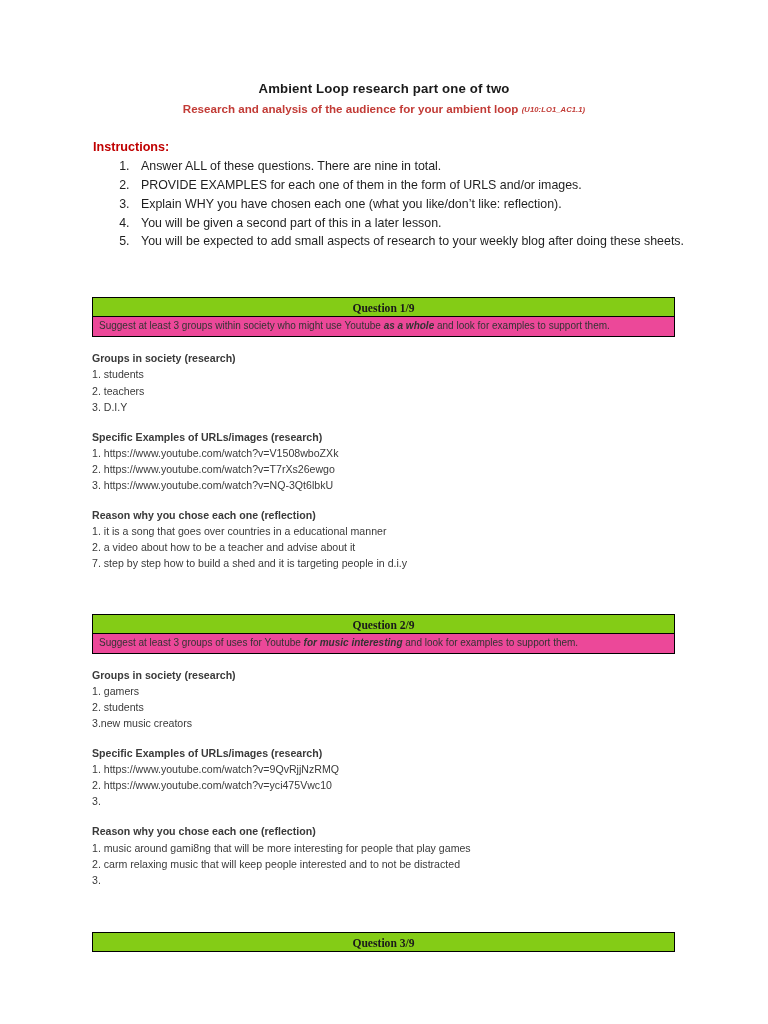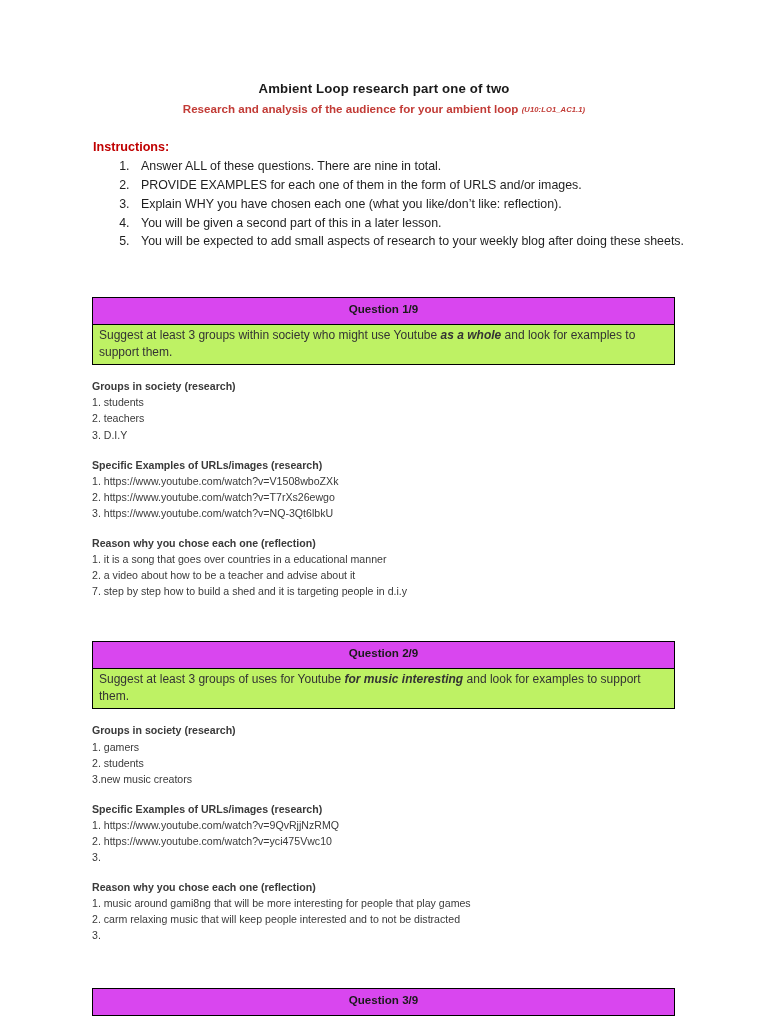--- a/index.html
+++ b/index.html
@@ -79,33 +79,34 @@
   
   .question-block { }
   .q-table {
     border-collapse: collapse;
     width: 583px;
     margin-left: 92px;
     table-layout: fixed;
   }
   .q-header-cell {
     border: 1.4px solid #000000;
-    background: #d946ef;
+    background: #84cc16;
     text-align: center;
     font-size: 11.6px;
     font-weight: bold;
     color: #1a1a1a;
-    padding: 3px 4px 8px 4px;
+    padding: 3px 4px 0 4px;
     height: 15px;
+    font-family: Liberation Serif, serif;
   }
   .q-prompt-cell {
     border: 1.4px solid #000000;
     border-top: none;
-    background: #bef264;
-    font-size: 12px;
+    background: #ec4899;
+    font-size: 10px;
     color: #333333;
     padding: 2px 6px 3px 6px;
     line-height: 1.42;
     text-align: left;
   }
   .q-prompt-cell .emph {
     font-style: italic;
     font-weight: bold;
   }
 

